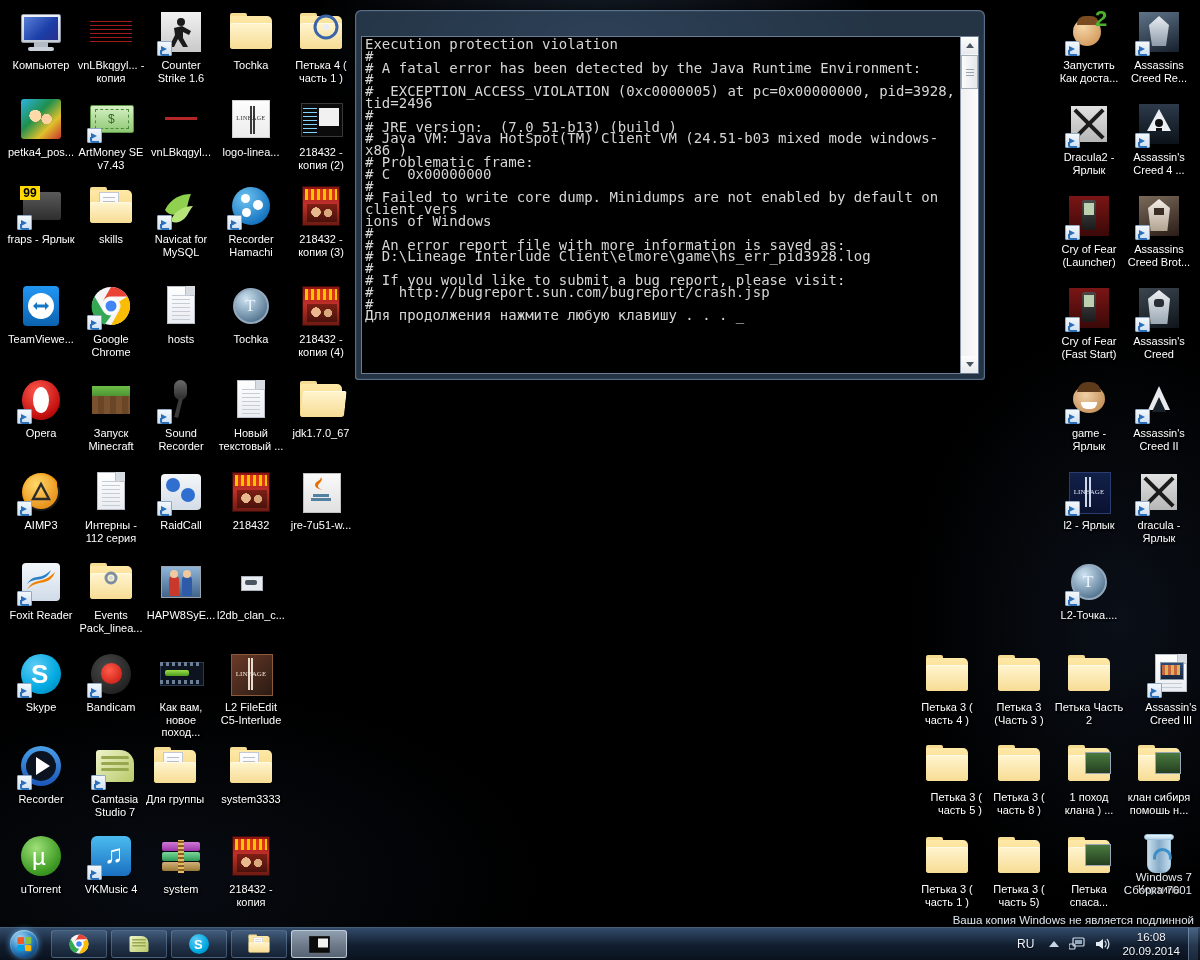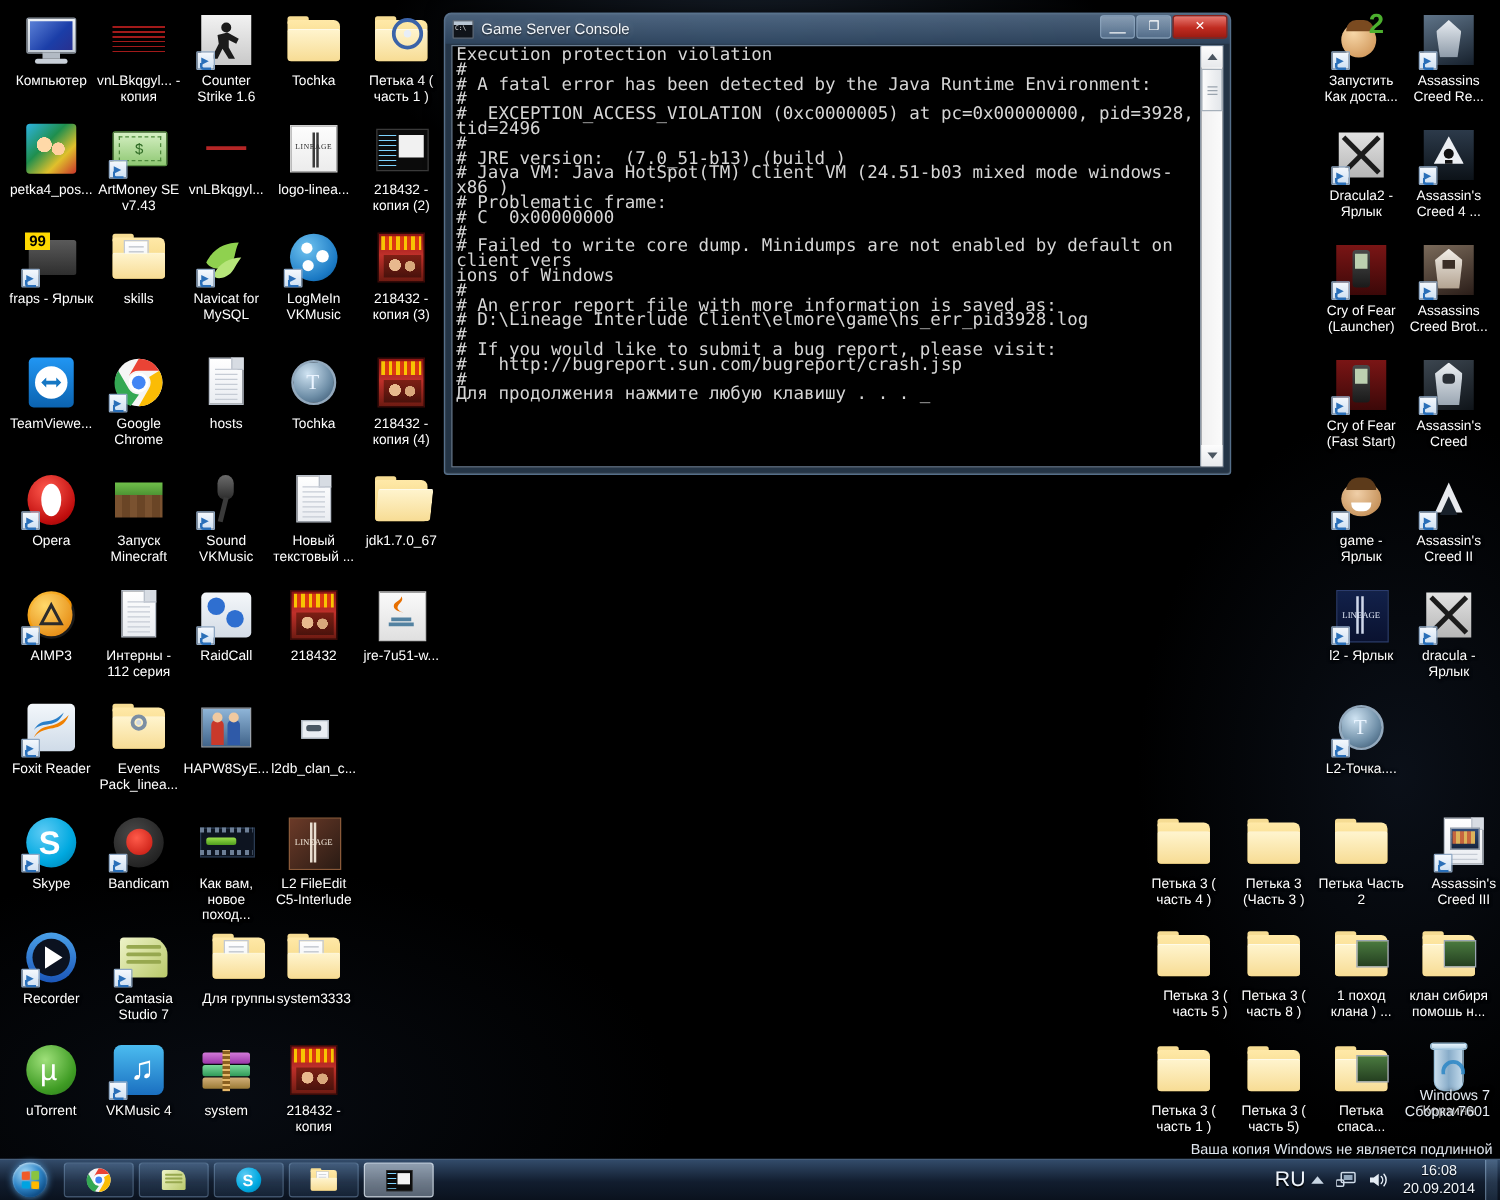--- a/index.html
+++ b/index.html
@@ -325,21 +325,21 @@
     box-sizing:border-box;position:relative;
   }
   .tbtn.active{
     background:linear-gradient(rgba(205,215,225,.62),rgba(150,165,182,.55));
     border-color:rgba(225,235,245,.7);
   }
   #tray{
     margin-left:auto;display:flex;align-items:center;height:32px;padding-right:2px;
   }
   #tray .kbd{
-    font-size:17px;color:#eef4fb;text-shadow:0 1px 1px #000;
+    font-size:12px;color:#eef4fb;margin-right:10px;text-shadow:0 1px 1px #000;
   }
   #tray .tico{margin:0 5px;display:flex;align-items:center;}
   #clock{
     text-align:center;font-size:11.5px;color:#f2f7fc;line-height:14px;
     margin-left:6px;margin-right:6px;text-shadow:0 1px 1px #000;
   }
   #showdesk{
     width:9px;height:32px;margin-left:2px;
     border-left:1px solid rgba(160,190,220,.45);
     background:linear-gradient(rgba(140,175,210,.25),rgba(60,90,125,.3));
@@ -497,21 +497,21 @@
       <div class="icon" style="left: 216px; top: 182px;">
         <div class="ibox">
           <div class="art">
             <div class="circle" style="left:5px;top:5px;width:38px;height:38px;background:radial-gradient(circle at 35% 30%,#6fc3f0,#1a79c4 70%,#0c4e85);"></div>
             <div class="circle" style="left:14px;top:12px;width:9px;height:9px;background:#fff;"></div>
             <div class="circle" style="left:26px;top:18px;width:10px;height:10px;background:#fff;"></div>
             <div class="circle" style="left:15px;top:26px;width:9px;height:9px;background:#fff;"></div>
           </div>
           <div class="shortcut"></div>
         </div>
-        <div class="lbl">LogMeIn VKMusic</div>
+        <div class="lbl">Recorder Hamachi</div>
       </div>
       <div class="icon" style="left: 286px; top: 182px;">
         <div class="ibox">
           <div class="art">
             <div class="petka"></div>
           </div>
         </div>
         <div class="lbl">218432 - копия (3)</div>
       </div>
       <div class="icon" style="left: 6px; top: 282px;">
@@ -587,21 +587,21 @@
         <div class="lbl">Запуск Minecraft</div>
       </div>
       <div class="icon" style="left: 146px; top: 376px;">
         <div class="ibox">
           <div class="art">
             <div style="position:absolute;left:17px;top:4px;width:13px;height:20px;background:linear-gradient(#6b6b6b,#2a2a2a);border-radius:7px;"></div>
             <div style="position:absolute;left:22px;top:22px;width:4px;height:20px;background:#3a3a3a;transform:rotate(14deg);transform-origin:top;"></div>
           </div>
           <div class="shortcut"></div>
         </div>
-        <div class="lbl">Sound VKMusic</div>
+        <div class="lbl">Sound Recorder</div>
       </div>
       <div class="icon" style="left: 216px; top: 376px;">
         <div class="ibox">
           <div class="art">
             <div class="docpage">
               <div class="corner"></div>
             </div>
           </div>
         </div>
         <div class="lbl">Новый текстовый ...</div>
@@ -779,21 +779,21 @@
       <div class="icon" style="left: 80px; top: 742px;">
         <div class="ibox">
           <div class="art">
             <div style="position:absolute;left:5px;top:8px;width:38px;height:32px;background:linear-gradient(135deg,#eef3c8,#b9c96a);border-radius:3px 14px 3px 3px;"></div>
             <div style="position:absolute;left:10px;top:14px;width:28px;height:3px;background:#97a84f;border-radius:2px;box-shadow:0 6px 0 #97a84f,0 12px 0 #97a84f;"></div>
           </div>
           <div class="shortcut"></div>
         </div>
         <div class="lbl">Camtasia Studio 7</div>
       </div>
-      <div class="icon" style="left: 156px; top: 742px;">
+      <div class="icon" style="left: 140px; top: 742px;">
         <div class="ibox">
           <div class="art">
             <div class="folder folder-docs">
               <div class="tab"></div>
               <div class="back"></div>
               <div class="doc"></div>
               <div class="front" style="height:20px"></div>
             </div>
           </div>
         </div>
@@ -1138,35 +1138,20 @@
     </div>
 
   <div style="position:absolute;right:8px;bottom:31px;text-align:right;font-size:11.5px;color:#e6ecf3;text-shadow:0 0 4px #000,1px 1px 2px #000;line-height:13px;">
     <div>Windows 7</div>
     <div>Сборка 7601</div>
   </div>
 
   <div id="watermark">Ваша копия Windows не является подлинной</div>
 
   <div id="console">
-    <div id="console-titlebar">
-      <div id="cmd-ico"></div>
-      <div id="console-title">Game Server Console</div>
-      <div class="winbtns">
-        <div class="winbtn min">
-          <span class="g">—</span>
-        </div>
-        <div class="winbtn max">
-          <span class="g">❐</span>
-        </div>
-        <div class="winbtn close">
-          <span class="g">✕</span>
-        </div>
-      </div>
-    </div>
     <div id="console-body">
       <div id="console-text">Execution protection violation
 #
 # A fatal error has been detected by the Java Runtime Environment:
 #
 #  EXCEPTION_ACCESS_VIOLATION (0xc0000005) at pc=0x00000000, pid=3928, tid=2496
 #
 # JRE version:  (7.0_51-b13) (build )
 # Java VM: Java HotSpot(TM) Client VM (24.51-b03 mixed mode windows-x86 )
 # Problematic frame:

